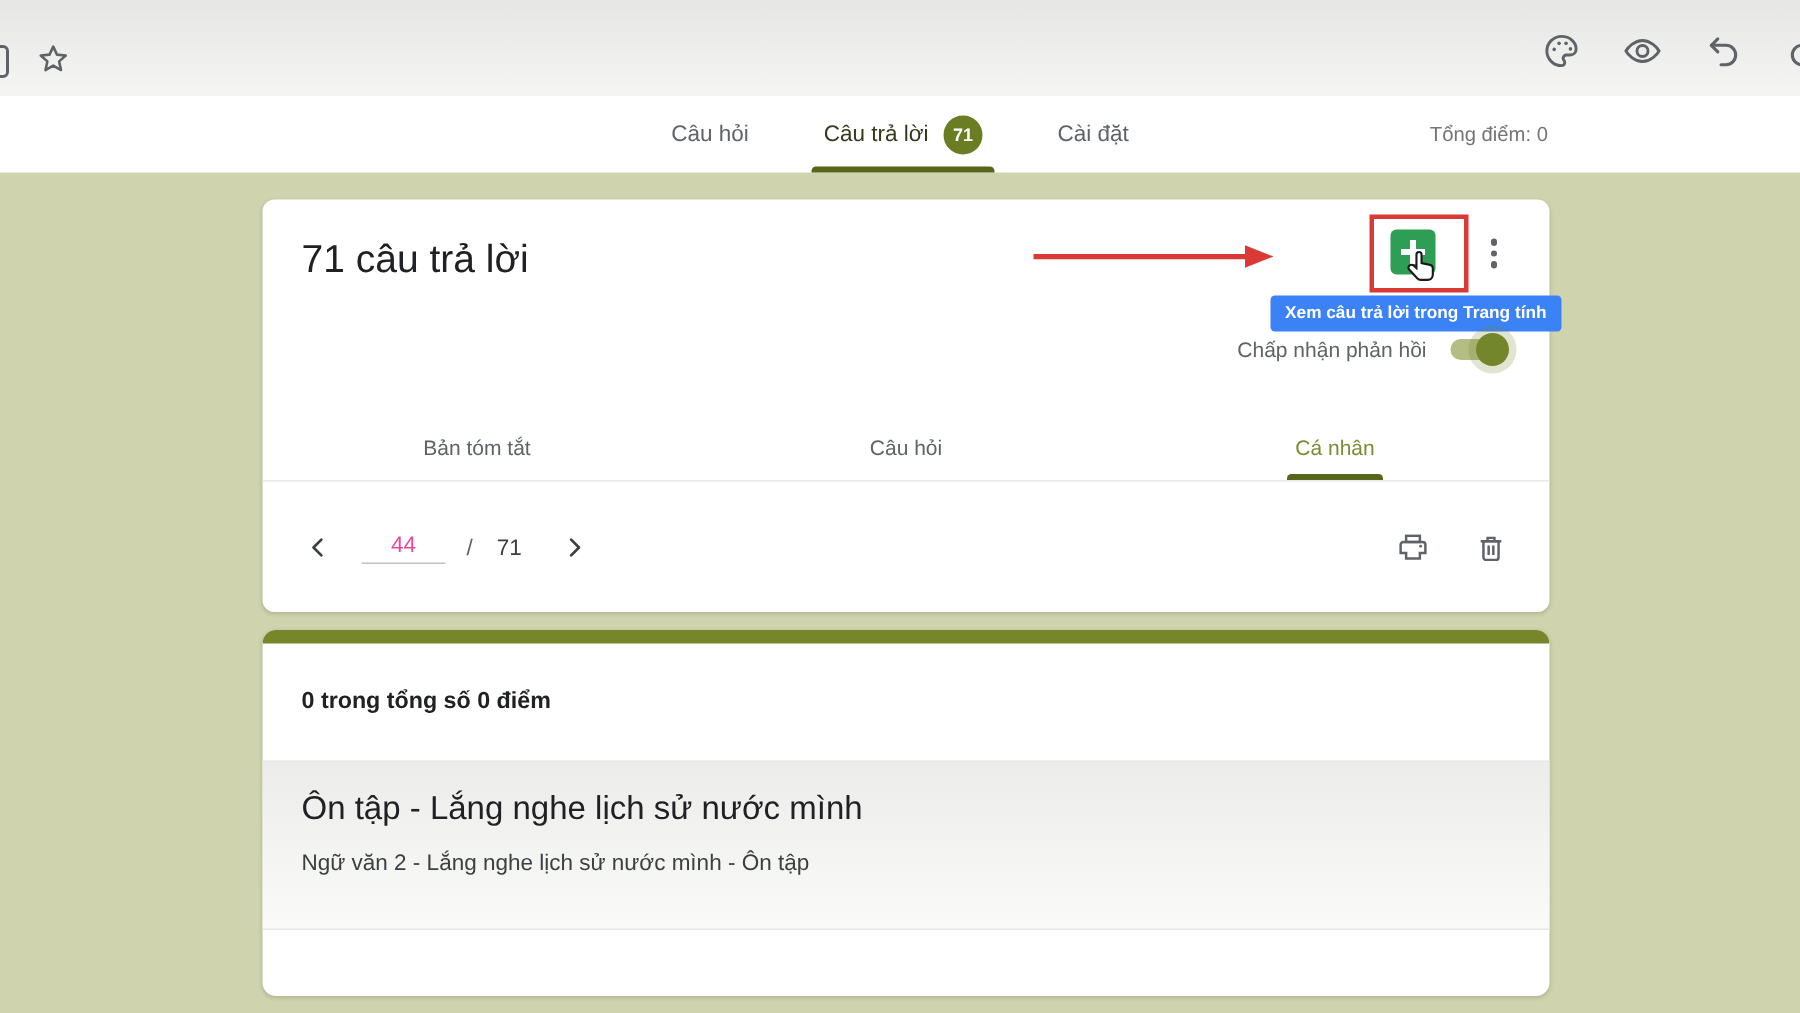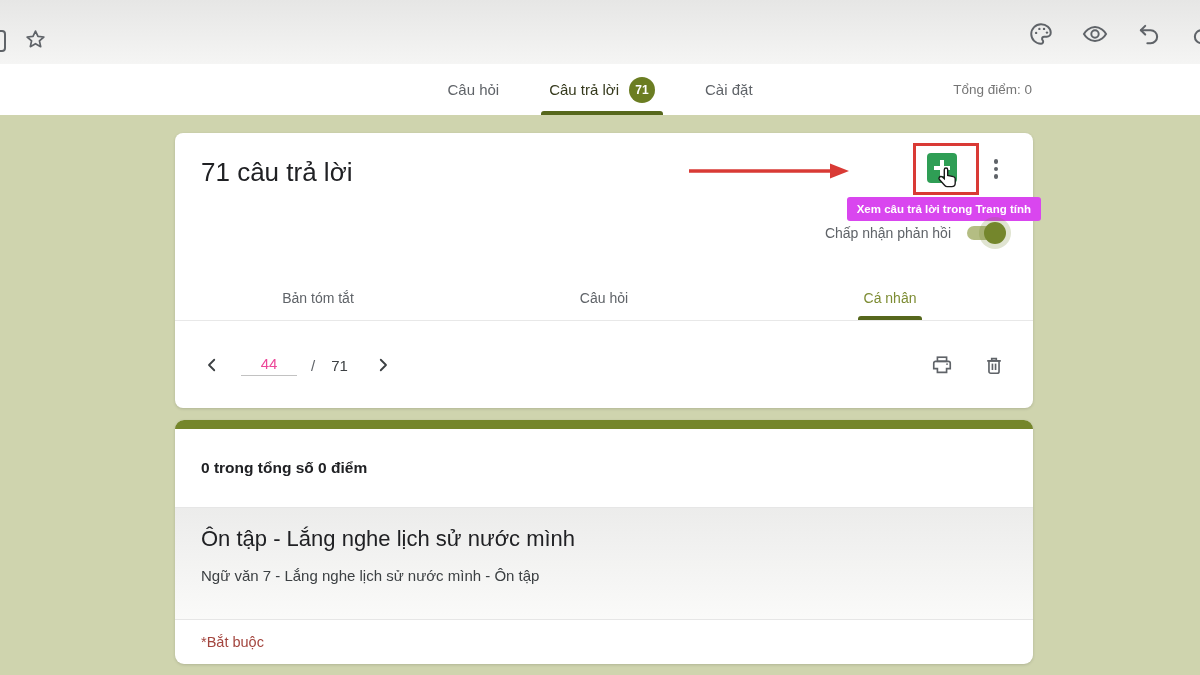--- a/index.html
+++ b/index.html
@@ -44,21 +44,21 @@
     border:3px solid #d93a35; }
   .sheets-btn { position:absolute; left:752px; top:20px; width:30px; height:30px;
     background:#2f9e55; border-radius:4px; cursor:pointer; }
   .sheets-btn .plus::before { content:""; position:absolute; left:7px; top:13px; width:16px; height:4px; background:#fff; }
   .sheets-btn .plus::after  { content:""; position:absolute; left:13px; top:7px; width:4px; height:16px; background:#fff; }
   .hand-cursor { position:absolute; left:762px; top:33px; width:24px; height:26px; }
   .kebab { position:absolute; left:813px; top:22px; width:16px; height:28px; cursor:pointer;
     display:flex; flex-direction:column; align-items:center; justify-content:center; gap:3px;}
   .kebab i { width:4.5px; height:4.5px; background:#5f6368; border-radius:50%; }
   .tooltip { position:absolute; right:-8px; top:64px; height:24px; line-height:24px;
-    background:#d946ef; color:#fff; font-size:11.5px; font-weight:bold;
+    background:#3b82f6; color:#fff; font-size:11.5px; font-weight:bold;
     padding:0 10px; border-radius:3px; white-space:nowrap; }
   .accept-row { position:absolute; right:30px; top:92px; display:flex; align-items:center; gap:16px; }
   .accept-label { font-size:14px; color:#5f6368; }
   .toggle { position:relative; width:36px; height:14px; background:#b4bd83; border-radius:8px; cursor:pointer; }
   .toggle .knob { position:absolute; right:-3px; top:-4px; width:22px; height:22px; border-radius:50%;
     background:#74862c; box-shadow:0 0 0 5px rgba(116,134,44,.22); }
   .subtabs { position:absolute; left:0; top:142px; width:858px; height:46px; display:flex;
     border-bottom:1px solid #e8e8e8; }
   .subtab { flex:1; display:flex; align-items:center; justify-content:center;
     font-size:14px; color:#5f6368; cursor:pointer; position:relative; }
@@ -221,19 +221,18 @@
   <div class="card2-topbar"></div>
 
   <div class="score-row">
     <span class="score-summary">0 trong tổng số 0 điểm</span>
   </div>
 
   <div class="divider"></div>
 
   <div class="title-section">
     <div class="form-title">Ôn tập - Lắng nghe lịch sử nước mình</div>
-    <div class="form-subtitle">Ngữ văn 7 - Lắng nghe lịch sử nước mình - Ôn tập</div>
+    <div class="form-subtitle">Ngữ văn 2 - Lắng nghe lịch sử nước mình - Ôn tập</div>
   </div>
 
   <div class="divider"></div>
 
-  <div class="required-row">*Bắt buộc</div>
 </div>
 
 </body></html>

